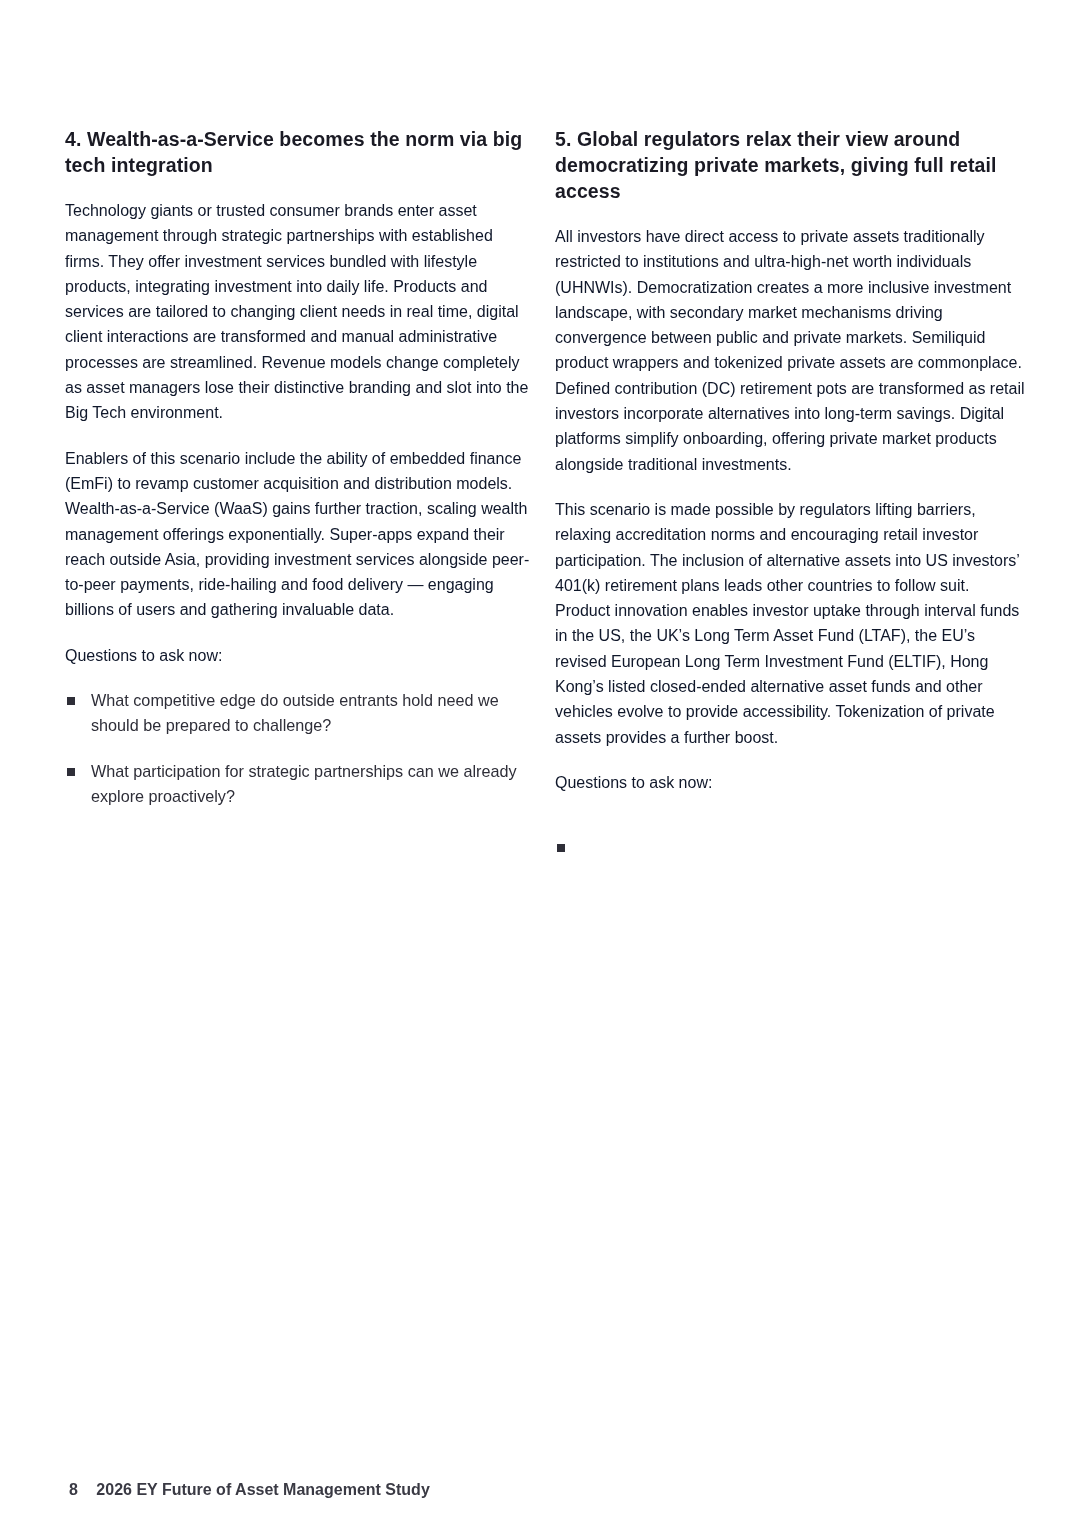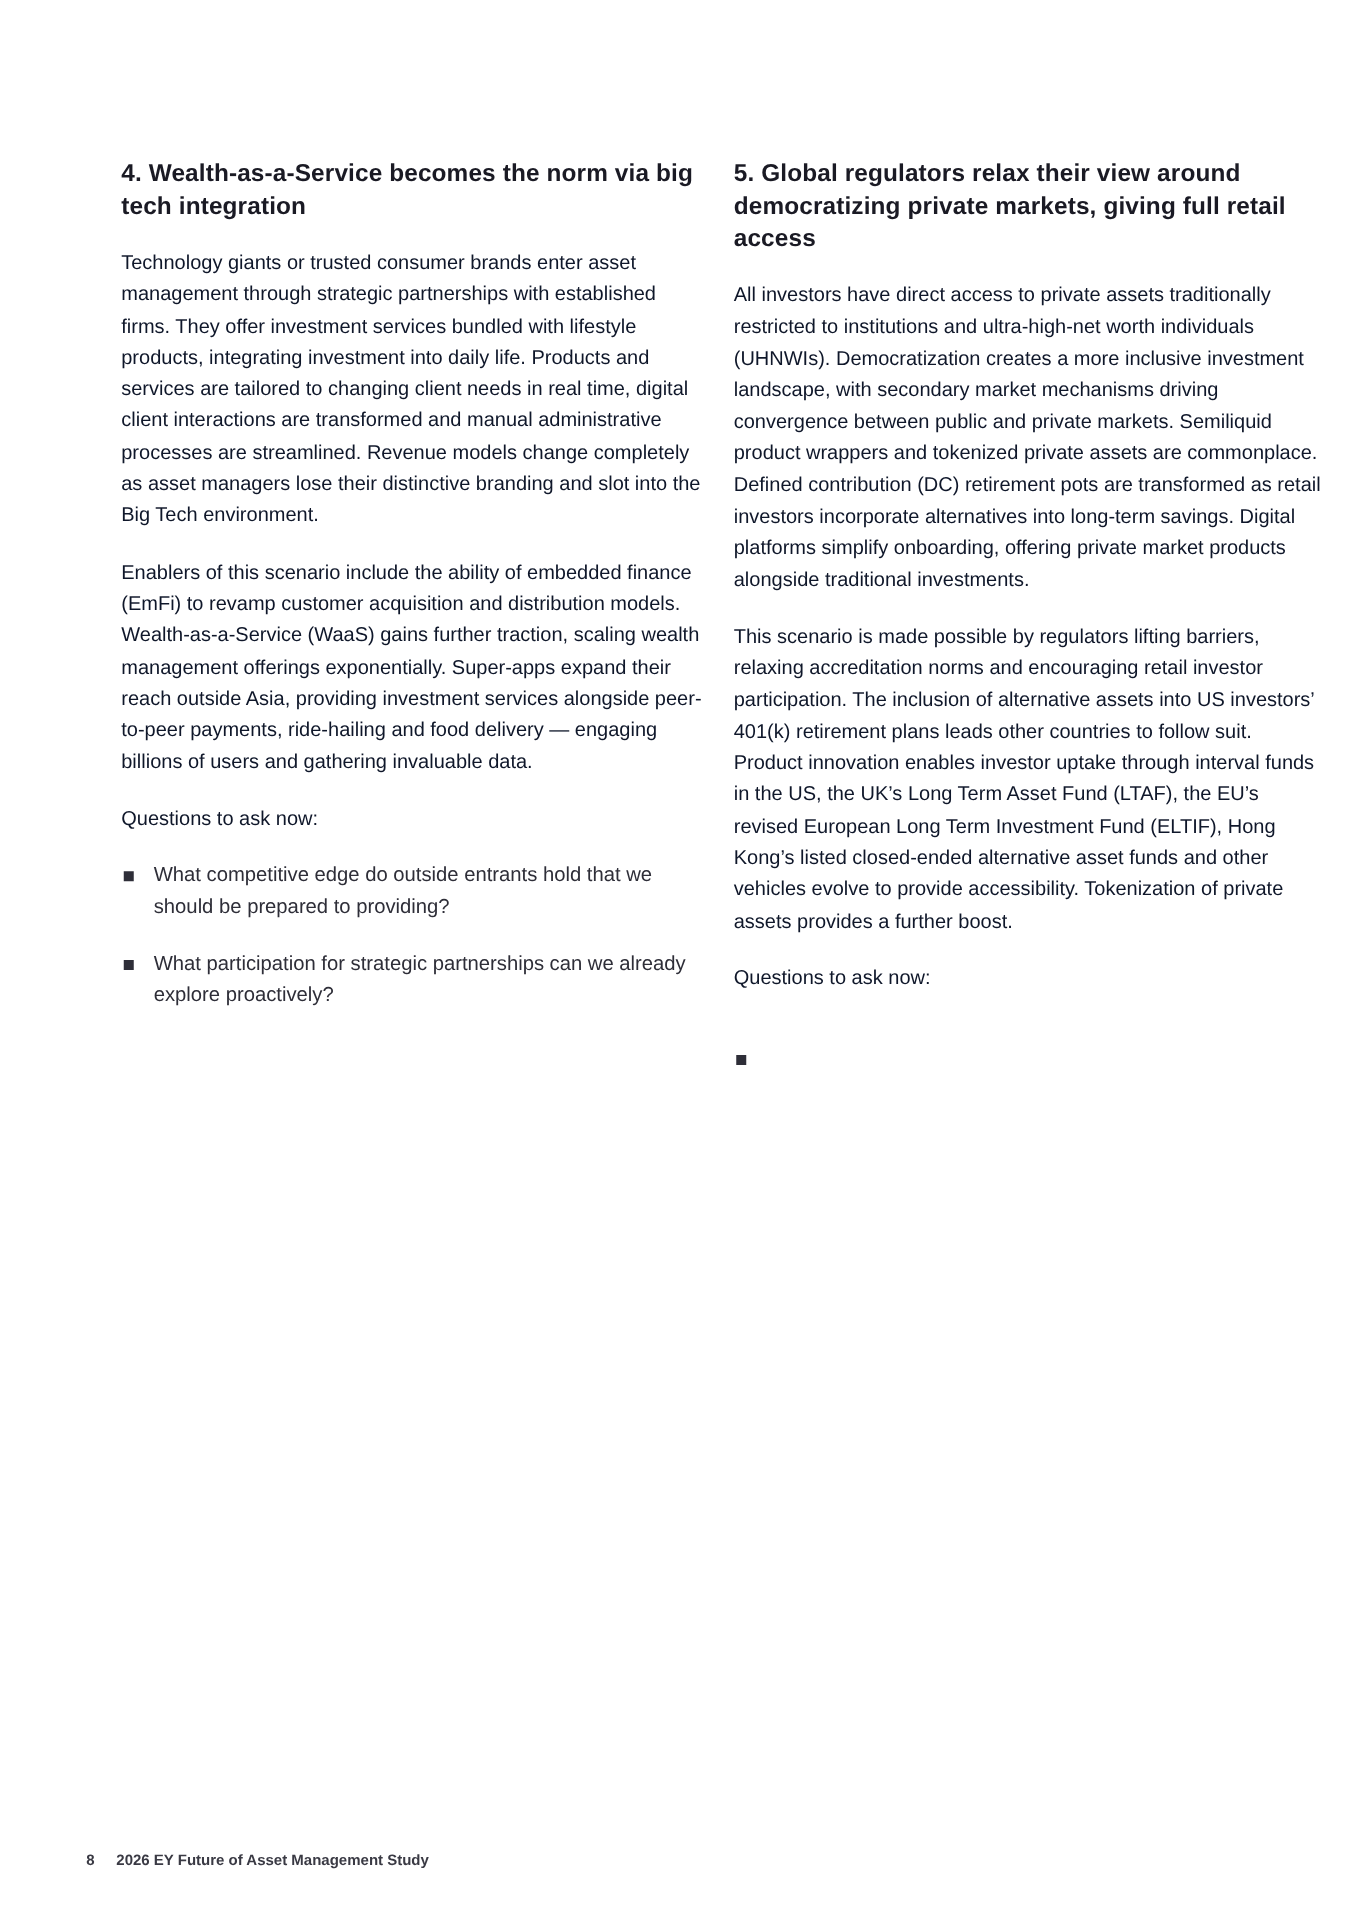--- a/index.html
+++ b/index.html
@@ -1,57 +1,57 @@
 <!DOCTYPE html>
 <html><head>
 <meta charset="utf-8">
 <style>
   html, body { margin: 0; padding: 0; background: #ffffff; }
   body {
     width: 1080px; height: 1527px; position: relative; overflow: hidden;
     font-family: "Liberation Sans", sans-serif; color: #2e2e38;
   }
-  .col { position: absolute; top: 126px; margin-left: 32px; }
+  .col { position: absolute; top: 126px; }
   .col-left { left: 65px; width: 470px; }
   .col-right { left: 555px; width: 470px; }
   h2 {
     margin: 0; font-size: 19.5px; line-height: 26px; font-weight: bold;
     color: #1a1a24; letter-spacing: 0.1px;
   }
   p {
     margin: 0; font-size: 16px; line-height: 25.3px; color: #0f172a;
   }
   .gap-head { height: 20px; }
   .gap-para { height: 20px; }
   ul { list-style: none; margin: 0; padding: 0; }
   li { position: relative; padding-left: 26px; font-size: 16.2px; line-height: 25.3px; margin-bottom: 20px; }
   .bullet {
     position: absolute; left: 2px; top: 9px; width: 8px; height: 8px; background: #2e2e38;
   }
   .footer {
-    position: absolute; left: 69px; top: 1481px; font-size: 12px; font-weight: bold; color: #3a3a44;
+    position: absolute; left: 69px; top: 1481px; font-size: 16px; font-weight: bold; color: #3a3a44;
   }
   .footer .page-num { margin-right: 14px; }
 </style>
 </head>
 <body>
 
 <section class="col col-left">
   <h2>4. Wealth-as-a-Service becomes the norm via big tech integration</h2>
   <div class="gap-head"></div>
   <p>Technology giants or trusted consumer brands enter asset management through strategic partnerships with established firms. They offer investment services bundled with lifestyle products, integrating investment into daily life. Products and services are tailored to changing client needs in real time, digital client interactions are transformed and manual administrative processes are streamlined. Revenue models change completely as asset managers lose their distinctive branding and slot into the Big Tech environment.</p>
   <div class="gap-para"></div>
   <p>Enablers of this scenario include the ability of embedded finance (EmFi) to revamp customer acquisition and distribution models. Wealth-as-a-Service (WaaS) gains further traction, scaling wealth management offerings exponentially. Super-apps expand their reach outside Asia, providing investment services alongside peer-to-peer payments, ride-hailing and food delivery — engaging billions of users and gathering invaluable data.</p>
   <div class="gap-para"></div>
   <p>Questions to ask now:</p>
   <div class="gap-para"></div>
   <ul>
     <li>
       <span class="bullet"></span>
-      <span>What competitive edge do outside entrants hold that we should be prepared to providing?</span>
+      <span>What competitive edge do outside entrants hold need we should be prepared to challenge?</span>
     </li>
     <li>
       <span class="bullet"></span>
       <span>What participation for strategic partnerships can we already explore proactively?</span>
     </li>
   </ul>
 </section>
 
 <section class="col col-right">
   <h2>5. Global regulators relax their view around democratizing private markets, giving full retail access</h2>

